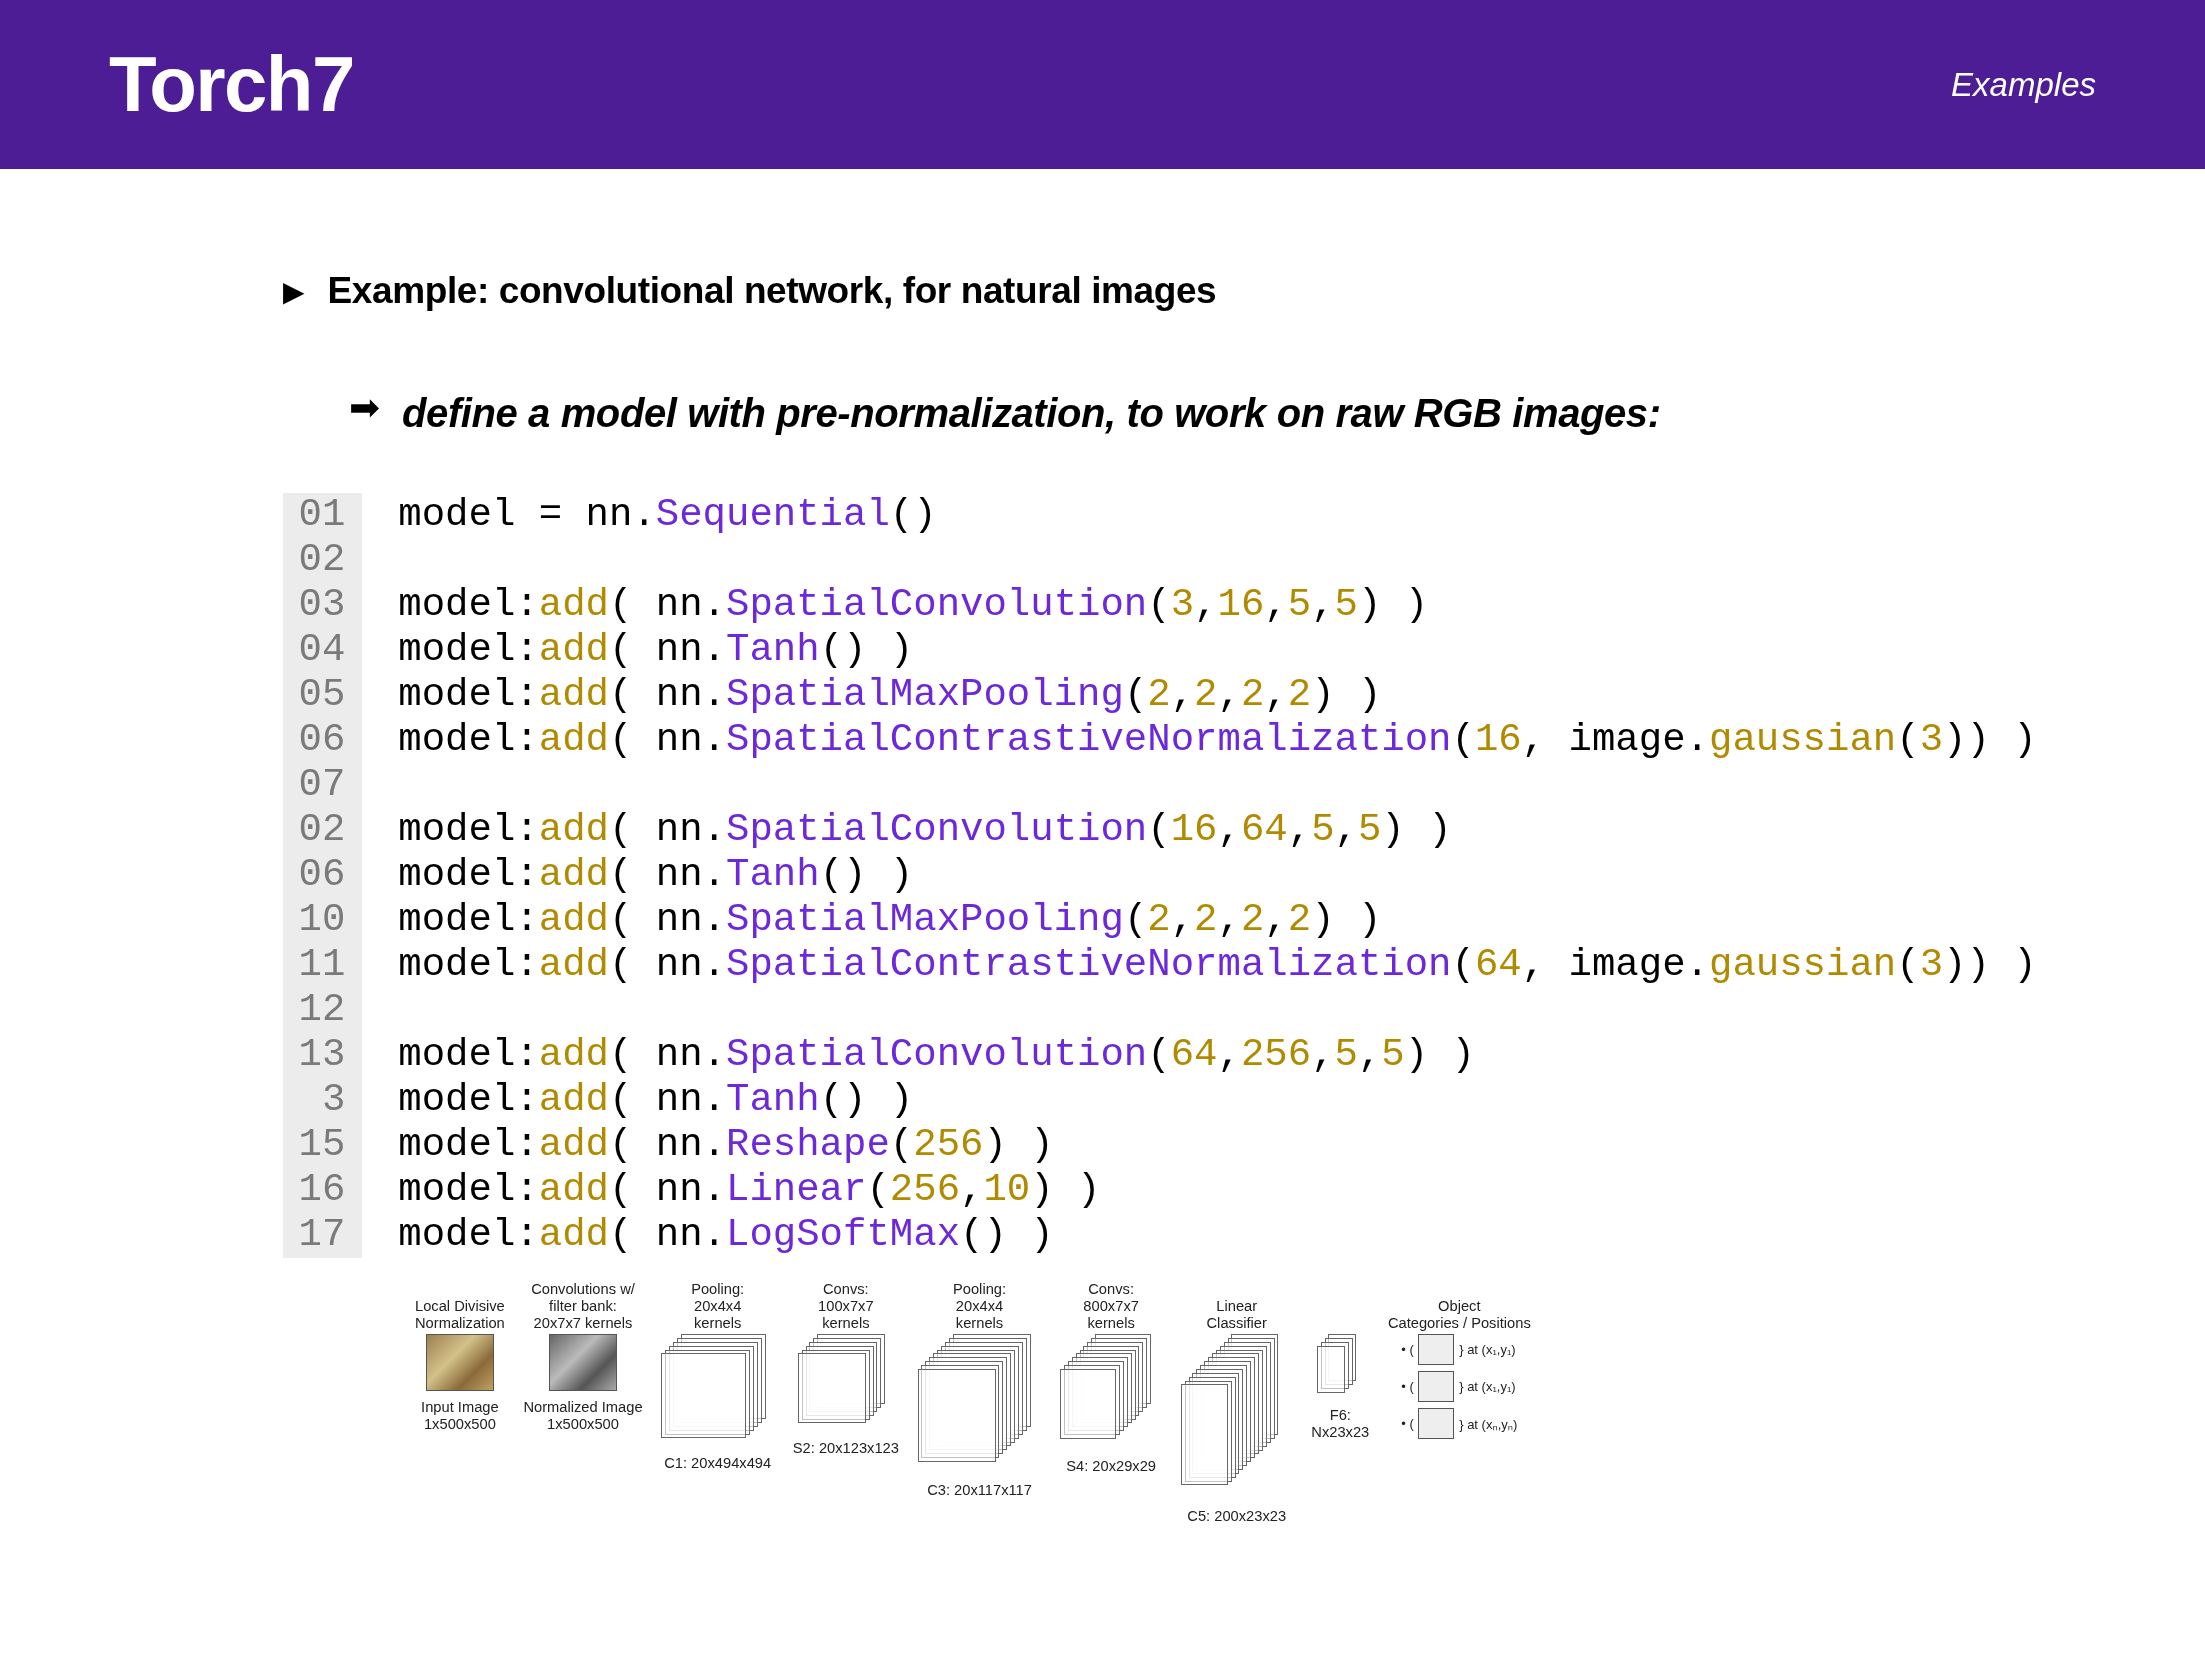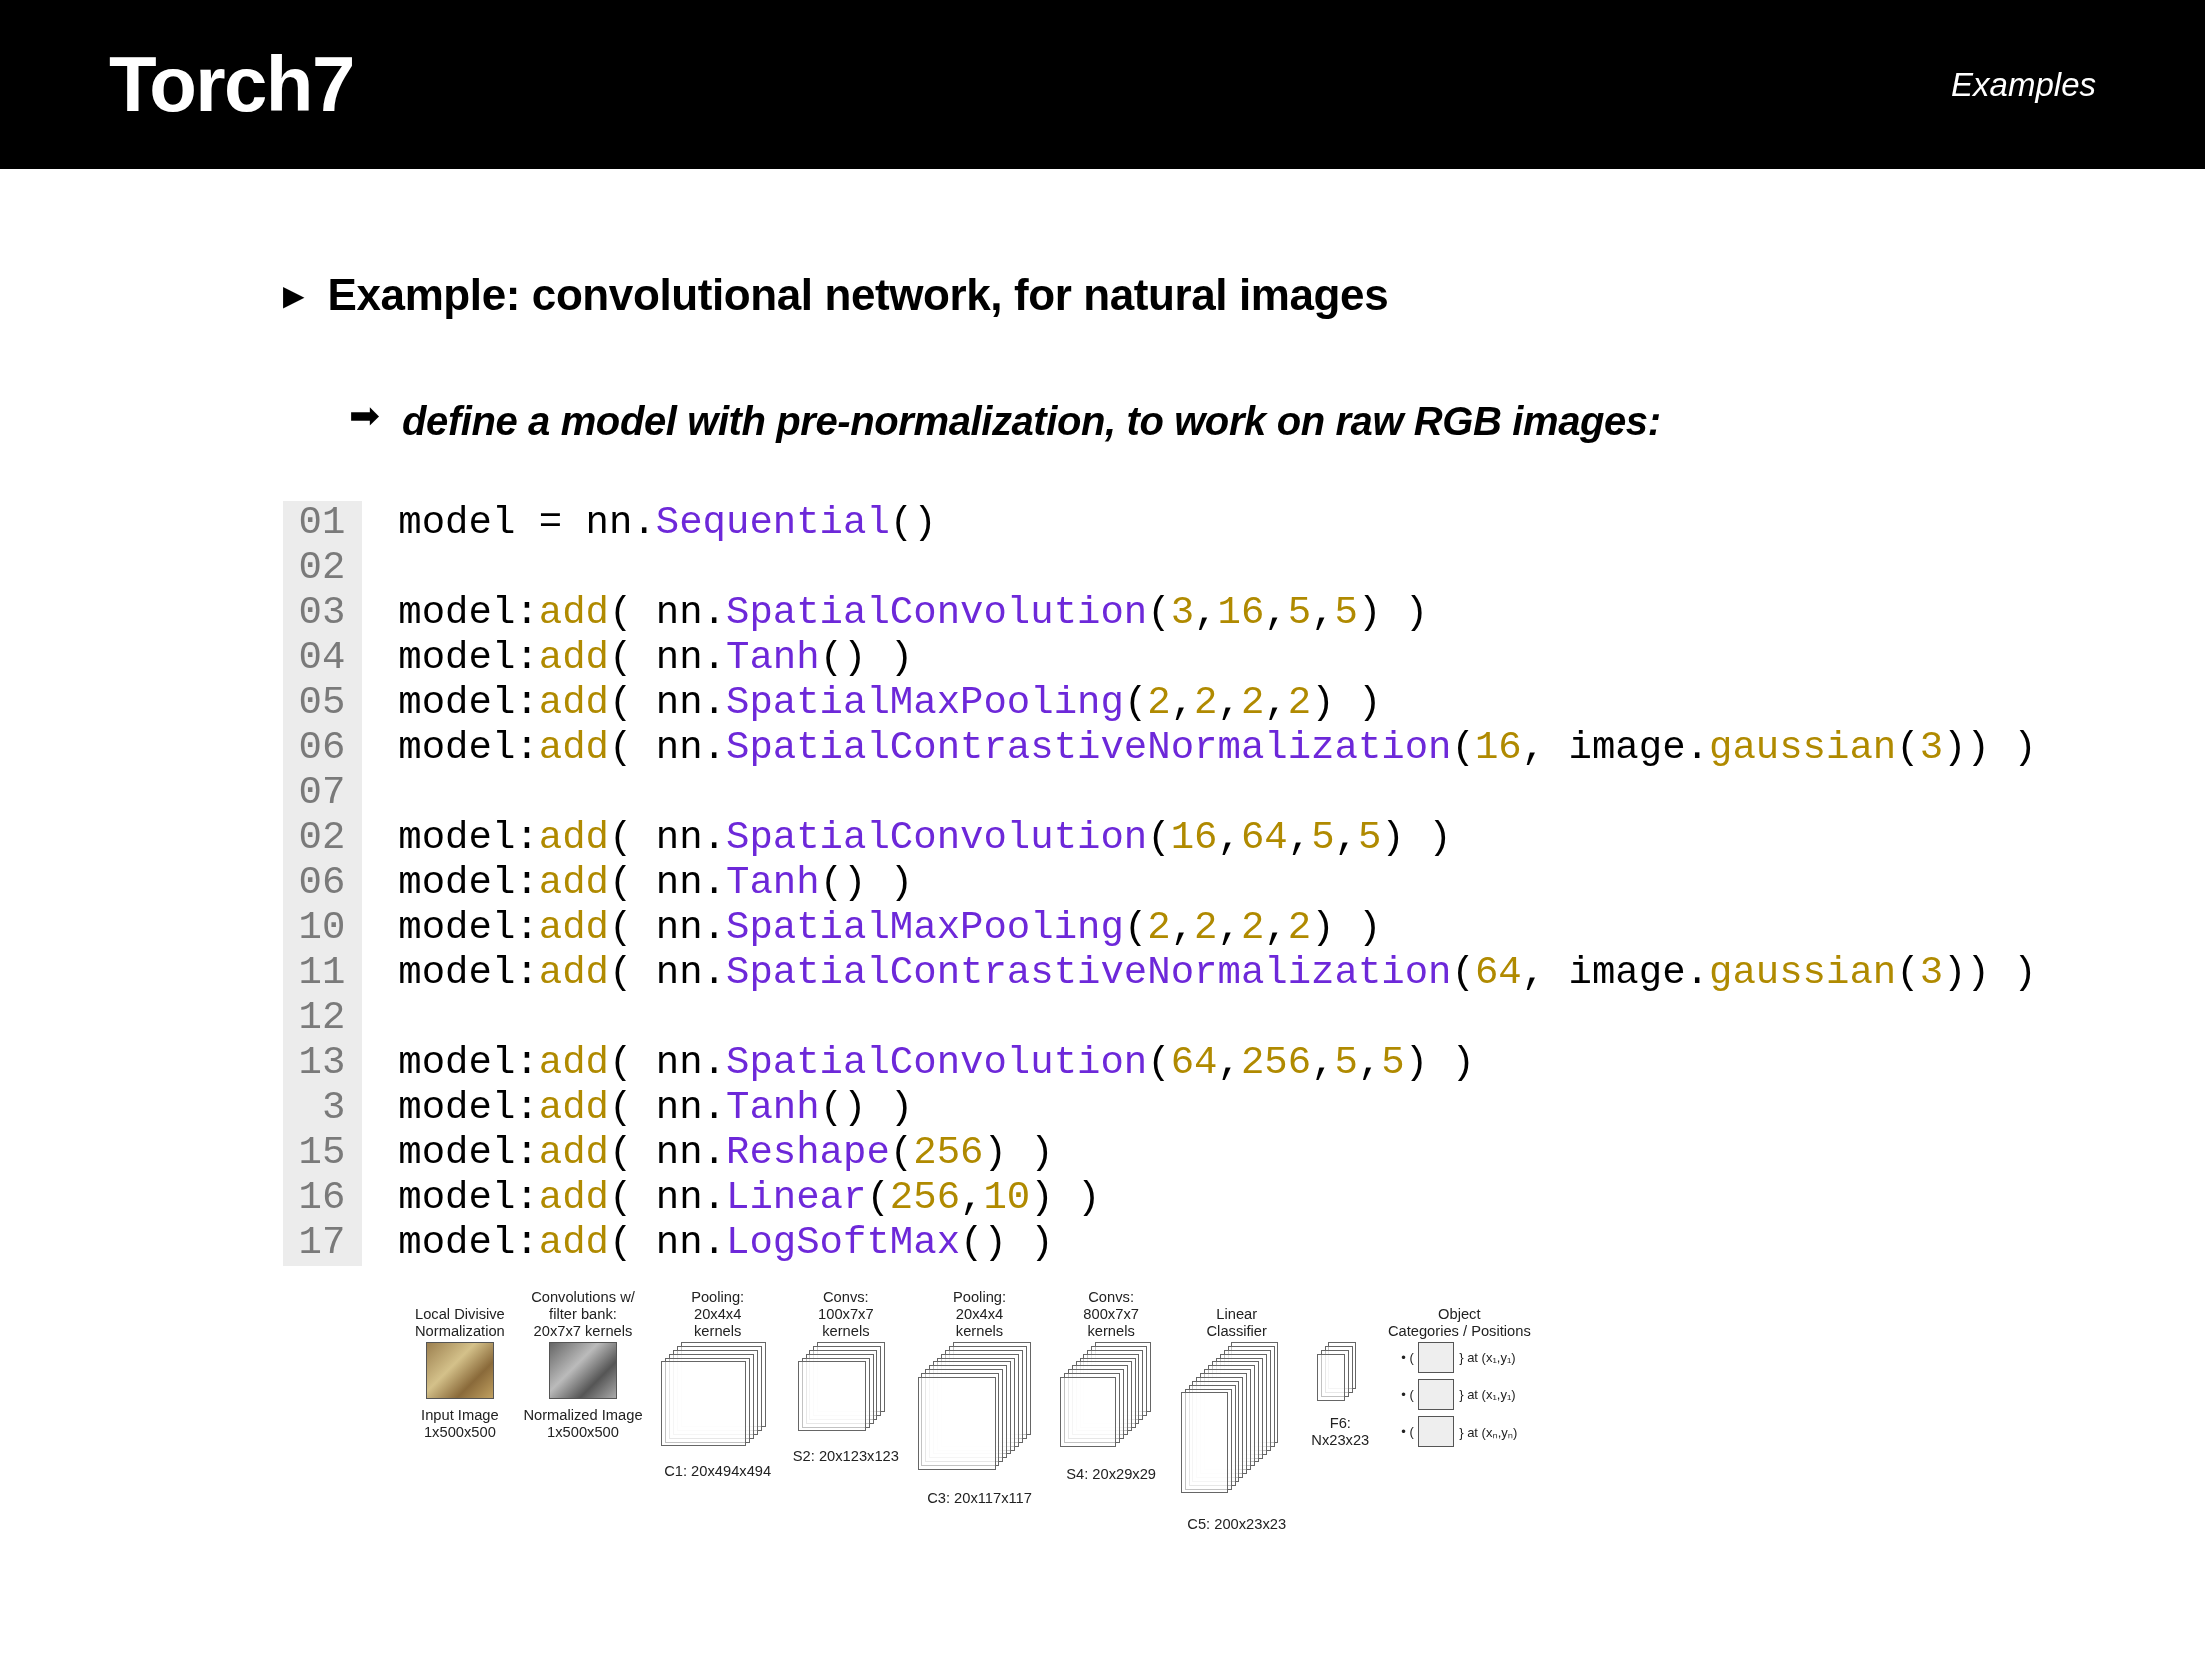--- a/index.html
+++ b/index.html
@@ -4,21 +4,21 @@
 <style>
 * { margin: 0; padding: 0; box-sizing: border-box; }
 body {
   font-family: "Century Gothic", "Avant Garde", "Futura", Arial, sans-serif;
   background: #fff;
   width: 2205px;
   height: 1654px;
   overflow: hidden;
 }
 .header {
-  background: #000000;
+  background: #4c1d95;
   color: #fff;
   width: 100%;
   height: 169px;
   display: flex;
   align-items: center;
   justify-content: space-between;
   padding: 0 109px;
 }
 .header-title {
   font-size: 78px;
@@ -36,21 +36,21 @@
 .section-title-row {
   display: flex;
   align-items: center;
   gap: 23px;
 }
 .section-arrow {
   font-size: 28px;
   color: #000;
 }
 .section-title {
-  font-size: 44px;
+  font-size: 37px;
   font-weight: 700;
   letter-spacing: -0.4px;
 }
 .sub-section {
   margin-top: 74px;
   padding-left: 66px;
   display: flex;
   align-items: flex-start;
   gap: 22px;
 }

